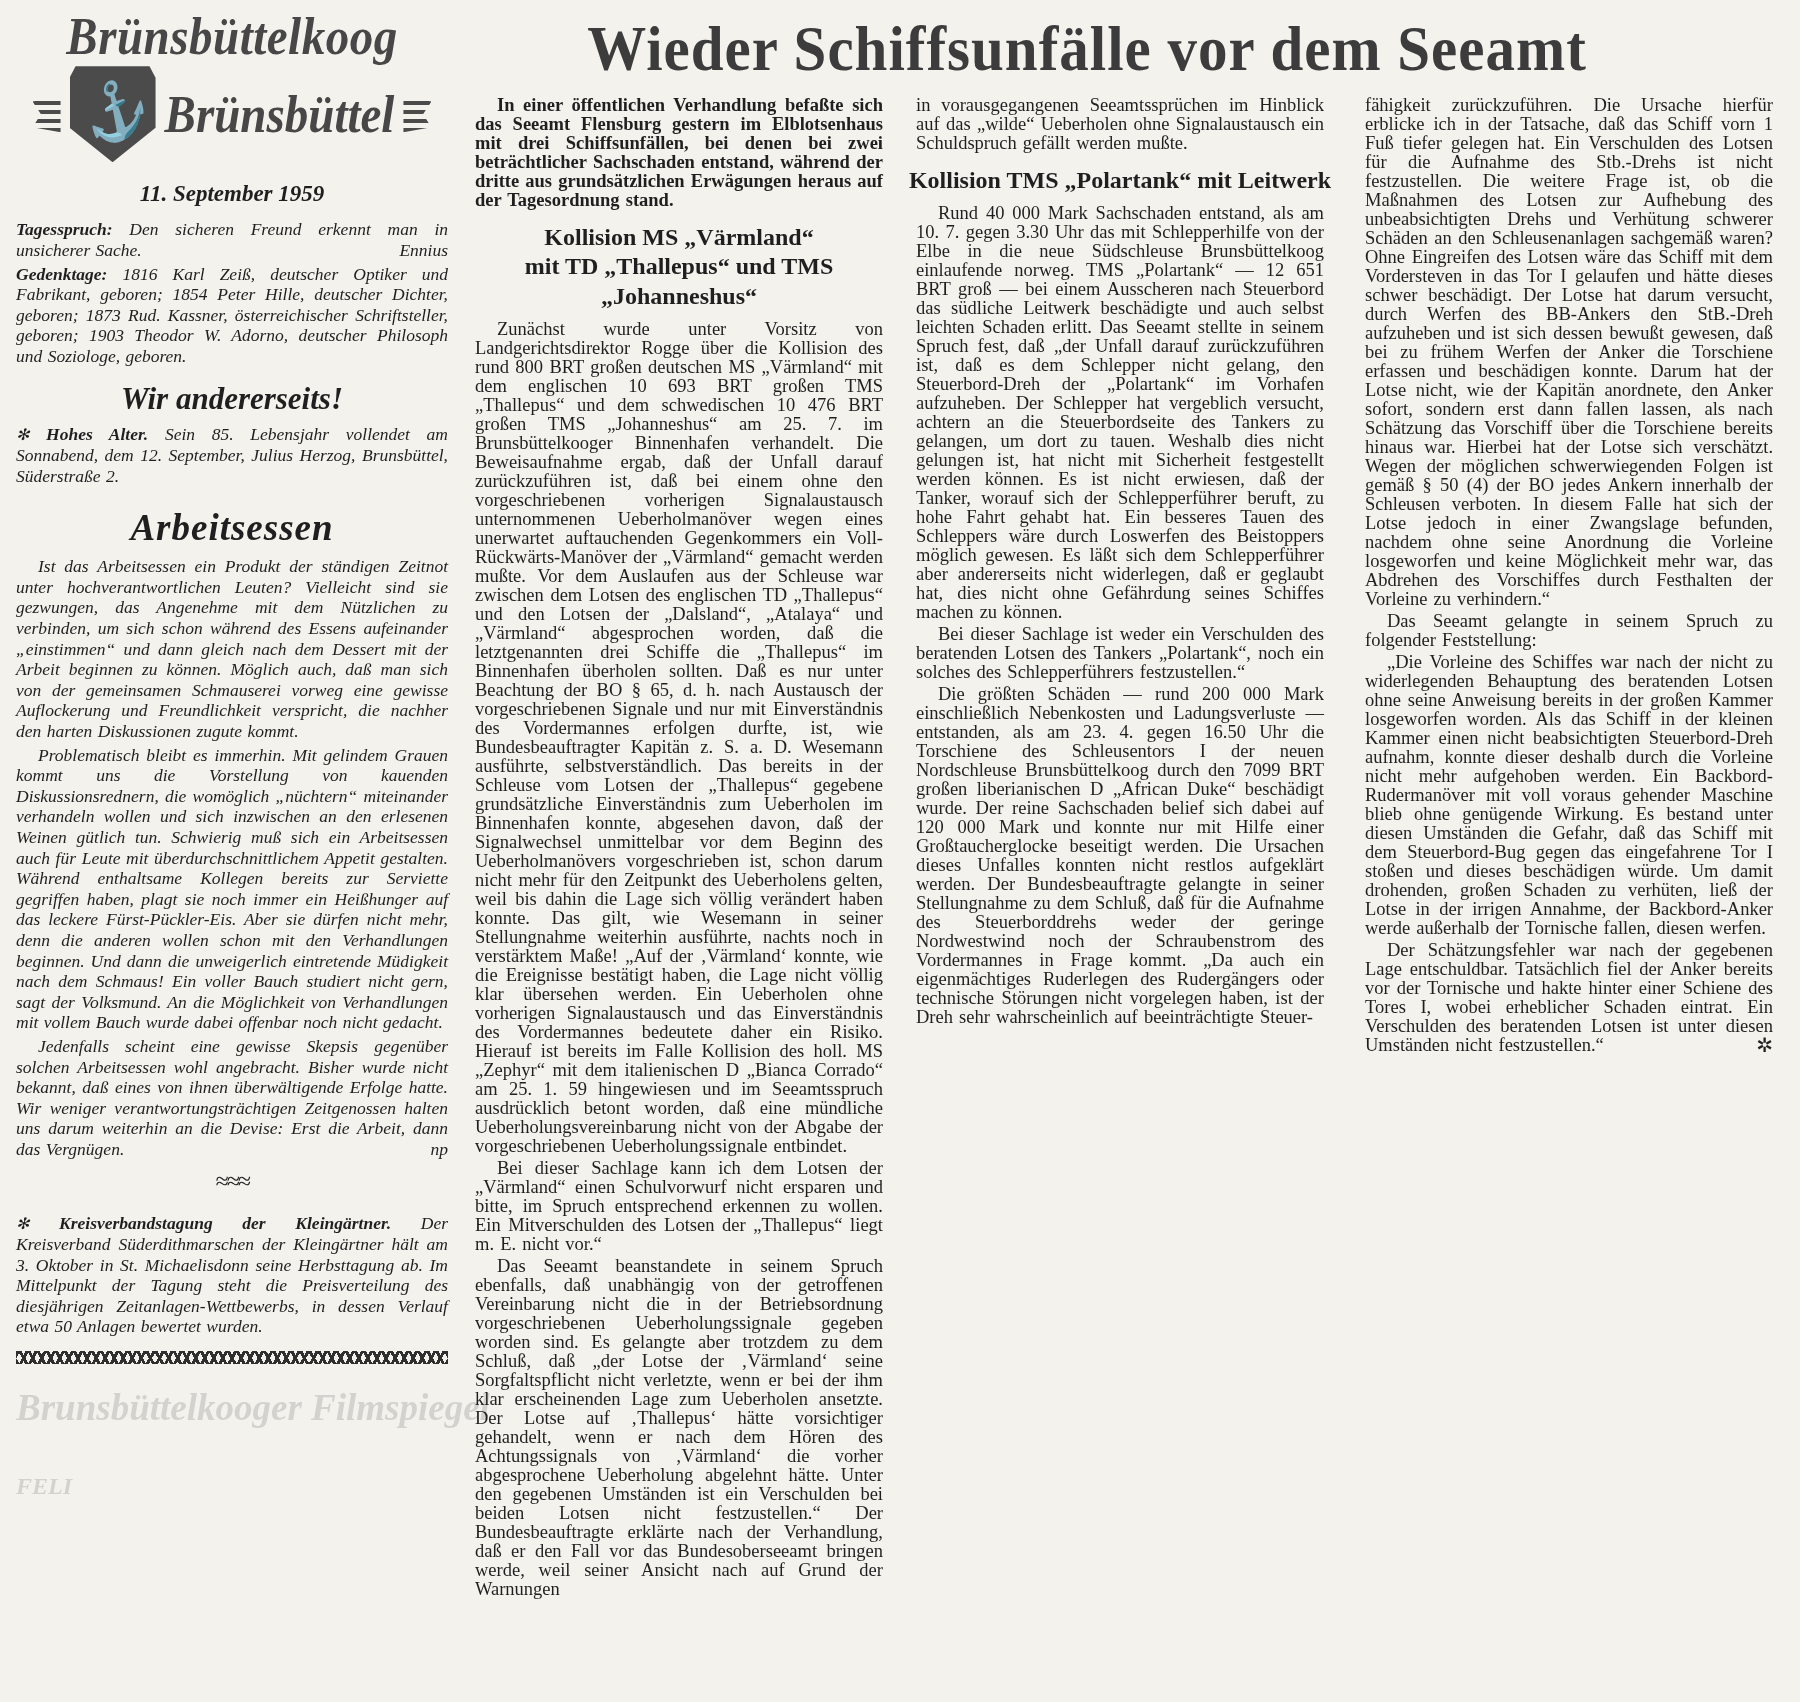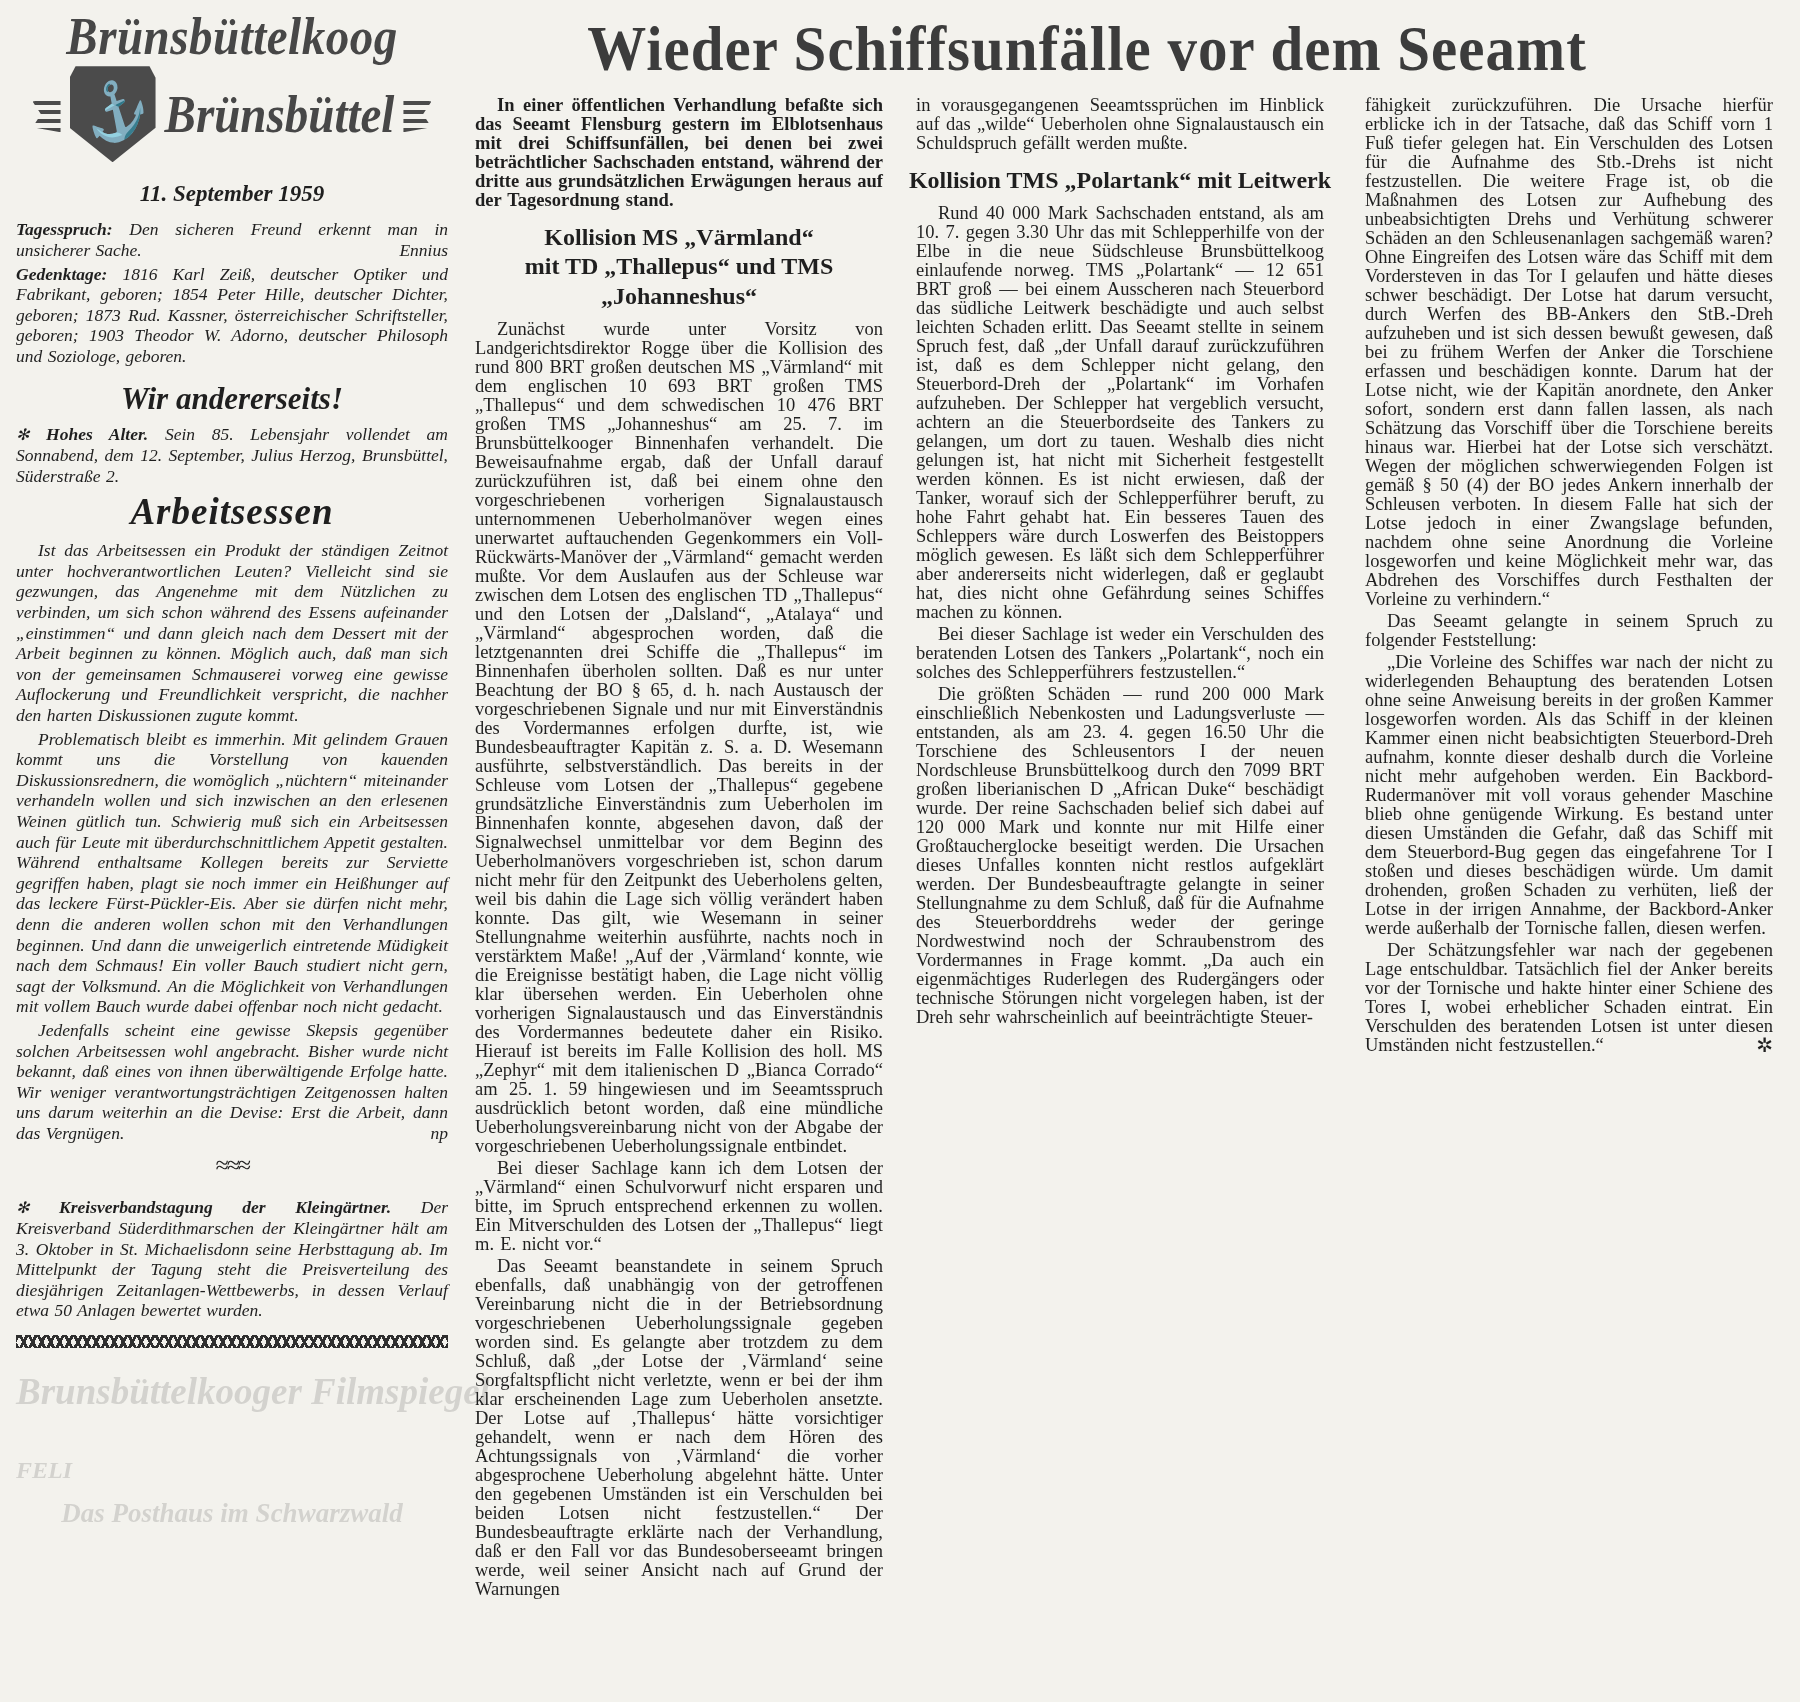--- a/index.html
+++ b/index.html
@@ -19,21 +19,21 @@
             background:repeating-linear-gradient(0deg,#4b4b4b 0 4px,rgba(0,0,0,0) 4px 9px);}
   .fl-left{clip-path:polygon(100% 0,0 14%,30% 50%,0 86%,100% 100%);}
   .fl-right{clip-path:polygon(0 0,100% 14%,70% 50%,100% 86%,0 100%);}
   .mast-line2{font-size:47px;font-weight:bold;transform:scaleY(1.12);white-space:nowrap;}
   .date{text-align:center;font-weight:bold;font-size:23px;margin:18px 0 12px;}
   .leftcol p{margin:0 0 3px;text-align:justify;font-size:17.5px;line-height:20.6px;word-spacing:1px;}
   .para-indent{text-indent:22px;}
   .author{float:right;}
   .np{float:right;}
   .grat{font-size:31px;text-align:center;font-weight:bold;margin:14px 0 7px;}
-  .arb{font-size:37px;text-align:center;font-weight:bold;margin:4px 0 7px;letter-spacing:1px;}
+  .arb{font-size:37px;text-align:center;font-weight:bold;margin:20px 0 7px;letter-spacing:1px;}
   .star{font-size:16px;}
   .ornament{text-align:center;font-size:24px;letter-spacing:-2px;margin:9px 0 20px;line-height:1;}
   .braid{height:13px;margin:14px 0 0;
          background:repeating-linear-gradient(62deg,#2f2f2f 0 3px,rgba(0,0,0,0) 3px 8px),
                     repeating-linear-gradient(-62deg,#2f2f2f 0 3px,rgba(0,0,0,0) 3px 8px);}
   .ghost{opacity:0.17;color:#3a3a3a;font-weight:bold;}
   .ghost-title{font-size:37px;text-align:center;margin-top:22px;white-space:nowrap;}
   .ghost-feli{font-size:24px;margin-top:44px;}
   .ghost-post{font-size:27px;text-align:center;margin-top:14px;}
   
@@ -98,21 +98,20 @@
       <span class="star">✻</span>
       <b>Kreisverbandstagung der Kleingärtner.</b>
       <span>Der Kreisverband Süderdithmarschen der Kleingärtner hält am 3. Oktober in St. Michaelisdonn seine Herbsttagung ab. Im Mittelpunkt der Tagung steht die Preisverteilung des diesjährigen Zeitanlagen-Wettbewerbs, in dessen Verlauf etwa 50 Anlagen bewertet wurden.</span>
     </p>
 
     <div class="braid"></div>
 
     <div class="ghost">
       <div class="ghost-title">Brunsbüttelkooger Filmspiegel</div>
       <div class="ghost-feli">FELI</div>
-      <div class="ghost-post">Das Posthaus im Schwarzwald</div>
     </div>
   </div>
 
   <h1 class="headline">Wieder Schiffsunfälle vor dem Seeamt</h1>
 
   <div class="col col2">
     <p class="intro para-indent">In einer öffentlichen Verhandlung befaßte sich das Seeamt Flensburg gestern im Elblotsenhaus mit drei Schiffsunfällen, bei denen bei zwei beträchtlicher Sachschaden entstand, während der dritte aus grundsätzlichen Erwägungen heraus auf der Tagesordnung stand.</p>
     <div class="subhead">
       <span>Kollision MS „Värmland“</span>
       <span>mit TD „Thallepus“ und TMS „Johanneshus“</span>

